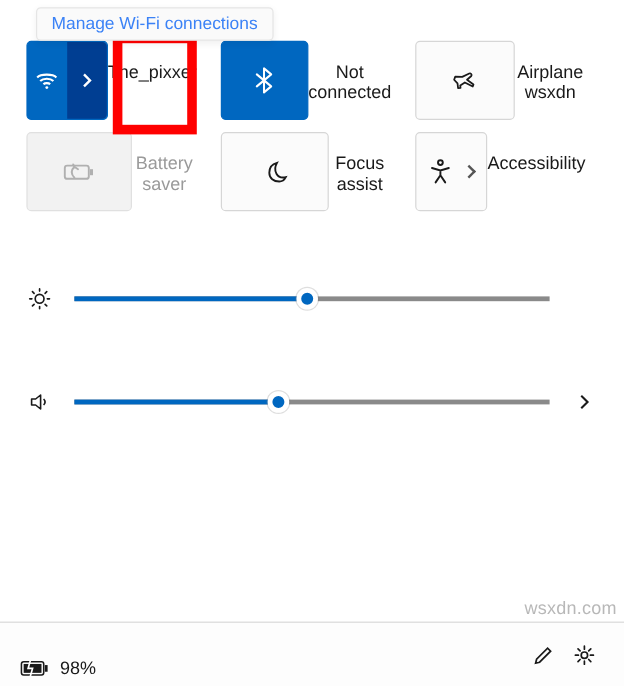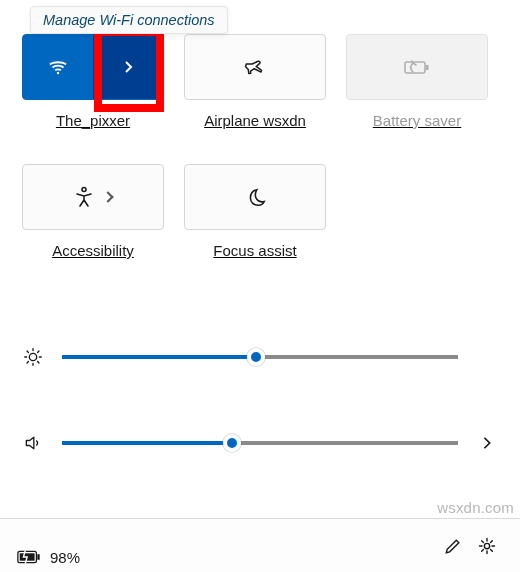--- a/index.html
+++ b/index.html
@@ -16,37 +16,34 @@
   }
   .tooltip {
     position: absolute;
     top: 6px;
     left: 30px;
     background: #fafafa;
     border: 1px solid #e5e5e5;
     border-radius: 4px;
     padding: 5px 12px;
     font-size: 14.5px;
-    color: #0c4a6e;
+    color: #3b82f6;
     z-index: 10;
     box-shadow: 0 2px 6px rgba(0,0,0,0.06);
-    font-style: italic;
   }
   .grid {
     display: grid;
     grid-template-columns: repeat(3, 142px);
     column-gap: 20px;
     row-gap: 10px;
     margin-top: 12px;
   }
   .tile-group {
     display: flex;
-    flex-direction: column;
-    align-items: center;
-    text-decoration: underline;
+    align-items: center;
   }
   .tile {
     width: 142px;
     height: 66px;
     border: 1px solid #d6d6d6;
     border-radius: 4px;
     display: flex;
     align-items: center;
     justify-content: center;
     background: #fbfbfb;
@@ -196,20 +193,28 @@
         </div>
         <div class="half right deep">
           <svg width="16" height="16" viewBox="0 0 16 16" fill="none" stroke="#ffffff" stroke-width="2">
             <path d="M6 3 L11 8 L6 13"></path>
           </svg>
         </div>
       </div>
       <div class="tile-label">The_pixxer</div>
     </div>
 
+    <div class="tile-group">
+      <div class="tile active">
+        <svg width="20" height="24" viewBox="0 0 20 24" fill="none" stroke="#ffffff" stroke-width="1.7" stroke-linejoin="round" stroke-linecap="round">
+          <path d="M10 2 L10 22 L16 17 L4 7 M10 2 L16 7 L4 17"></path>
+        </svg>
+      </div>
+      <div class="tile-label">Not connected</div>
+    </div>
 
     <div class="tile-group">
       <div class="tile">
         <svg width="22" height="22" viewBox="0 0 24 24" fill="none" stroke="#1a1a1a" stroke-width="1.6" stroke-linejoin="round">
           <path d="M2 12 L8 10 L13 5 C14 4 16 5 15.5 6.5 L13 11 L20 13 L20 15 L12 14 L9 18 L10 20 L8 21 L6 17 L2 15 Z" transform="rotate(20 12 12)"></path>
         </svg>
       </div>
       <div class="tile-label">Airplane wsxdn</div>
     </div>
 
@@ -218,37 +223,37 @@
         <svg width="28" height="20" viewBox="0 0 28 20" fill="none" stroke="#b0b0b0" stroke-width="1.6">
           <rect x="2" y="5" width="20" height="11" rx="2"></rect>
           <rect x="23" y="8" width="2.5" height="5" fill="#b0b0b0" stroke="none"></rect>
           <path d="M10 6 C7 9 7 12 10 15 M10 6 L13 8 M10 6 L9 4" stroke-linecap="round"></path>
         </svg>
       </div>
       <div class="tile-label label-muted">Battery saver</div>
     </div>
 
     <div class="tile-group">
+      <div class="tile">
+        <svg width="22" height="22" viewBox="0 0 24 24" fill="none" stroke="#1a1a1a" stroke-width="1.7">
+          <path d="M14 4 C10 5 7 8 7 13 C7 18 11 21 16 21 C19 21 21 19 22 17 C14 19 10 11 14 4 Z"></path>
+        </svg>
+      </div>
+      <div class="tile-label">Focus assist</div>
+    </div>
+
+    <div class="tile-group">
       <div class="tile" style="gap:6px;">
         <svg width="20" height="22" viewBox="0 0 20 22" fill="none" stroke="#1a1a1a" stroke-width="1.6" stroke-linecap="round">
           <circle cx="10" cy="3.5" r="2"></circle>
           <path d="M3 8 L10 10 L17 8 M10 10 L10 14 M10 14 L6 20 M10 14 L14 20"></path>
         </svg>
         <div class="chev-v"></div>
       </div>
       <div class="tile-label">Accessibility</div>
-    </div>
-
-    <div class="tile-group">
-      <div class="tile">
-        <svg width="22" height="22" viewBox="0 0 24 24" fill="none" stroke="#1a1a1a" stroke-width="1.7">
-          <path d="M14 4 C10 5 7 8 7 13 C7 18 11 21 16 21 C19 21 21 19 22 17 C14 19 10 11 14 4 Z"></path>
-        </svg>
-      </div>
-      <div class="tile-label">Focus assist</div>
     </div>
 
   </div>
 
   <div class="sliders">
 
     <div class="slider-row">
       <div class="slider-icon">
         <svg width="22" height="22" viewBox="0 0 24 24" fill="none" stroke="#1a1a1a" stroke-width="1.5" stroke-linecap="round">
           <circle cx="12" cy="12" r="4"></circle>

